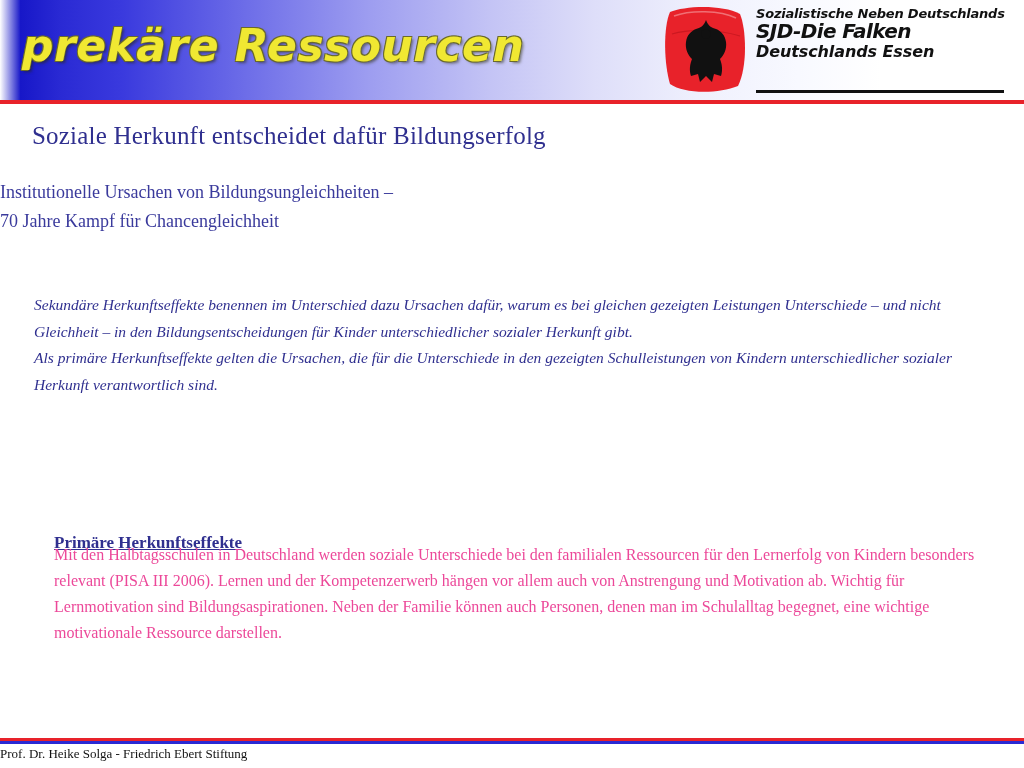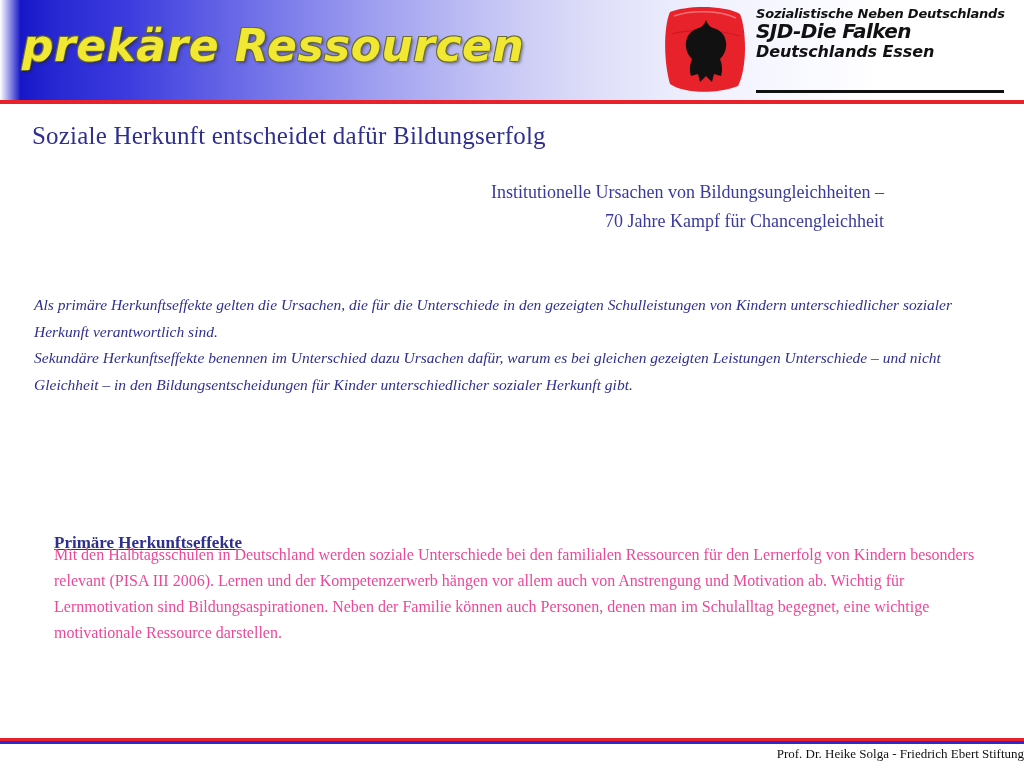--- a/index.html
+++ b/index.html
@@ -120,21 +120,21 @@
     top: 122px;
     font-size: 25px;
     color: #2f2f8f;
     letter-spacing: 0.2px;
   }
   .subtitle {
     position: absolute;
     left: 0;
     top: 178px;
     width: 884px;
-    text-align: right;
+    text-align: left;
     font-size: 18px;
     color: #3a3a9c;
     line-height: 1.6;
   }
 
   .para-italic {
     position: absolute;
     left: 34px;
     top: 292px;
     width: 952px;
@@ -180,21 +180,21 @@
     top: 741px;
     width: 1024px;
     height: 3px;
     background: #2a2ad4;
   }
   .footer-text {
     position: absolute;
     left: 0;
     top: 746px;
     width: 1024px;
-    text-align: right;
+    text-align: left;
     font-size: 13px;
     color: #111111;
   }
 </style>
 </head>
 <body>
 
 <div class="slide">
 
   <div class="header">
@@ -222,22 +222,22 @@
   <div class="header-rule"></div>
 
   <div class="slide-title">Soziale Herkunft entscheidet dafür Bildungserfolg</div>
 
   <div class="subtitle">
     <div>Institutionelle Ursachen von Bildungsungleichheiten –</div>
     <div>70 Jahre Kampf für Chancengleichheit</div>
   </div>
 
   <div class="para-italic">
+    <div>Sekundäre Herkunftseffekte benennen im Unterschied dazu Ursachen dafür, warum es bei gleichen gezeigten Leistungen Unterschiede – und nicht Gleichheit – in den Bildungsentscheidungen für Kinder unterschiedlicher sozialer Herkunft gibt.</div>
     <div>Als primäre Herkunftseffekte gelten die Ursachen, die für die Unterschiede in den gezeigten Schulleistungen von Kindern unterschiedlicher sozialer Herkunft verantwortlich sind.</div>
-    <div>Sekundäre Herkunftseffekte benennen im Unterschied dazu Ursachen dafür, warum es bei gleichen gezeigten Leistungen Unterschiede – und nicht Gleichheit – in den Bildungsentscheidungen für Kinder unterschiedlicher sozialer Herkunft gibt.</div>
   </div>
 
   <div class="section-heading">Primäre Herkunftseffekte</div>
 
   <div class="para-body">Mit den Halbtagsschulen in Deutschland werden soziale Unterschiede bei den familialen Ressourcen für den Lernerfolg von Kindern besonders relevant (PISA III 2006). Lernen und der Kompetenzerwerb hängen vor allem auch von Anstrengung und Motivation ab. Wichtig für Lernmotivation sind Bildungsaspirationen. Neben der Familie können auch Personen, denen man im Schulalltag begegnet, eine wichtige motivationale Ressource darstellen.</div>
 
   <div class="footer-rule-red"></div>
   <div class="footer-rule-blue"></div>
   <div class="footer-text">Prof. Dr. Heike Solga - Friedrich Ebert Stiftung</div>
 

